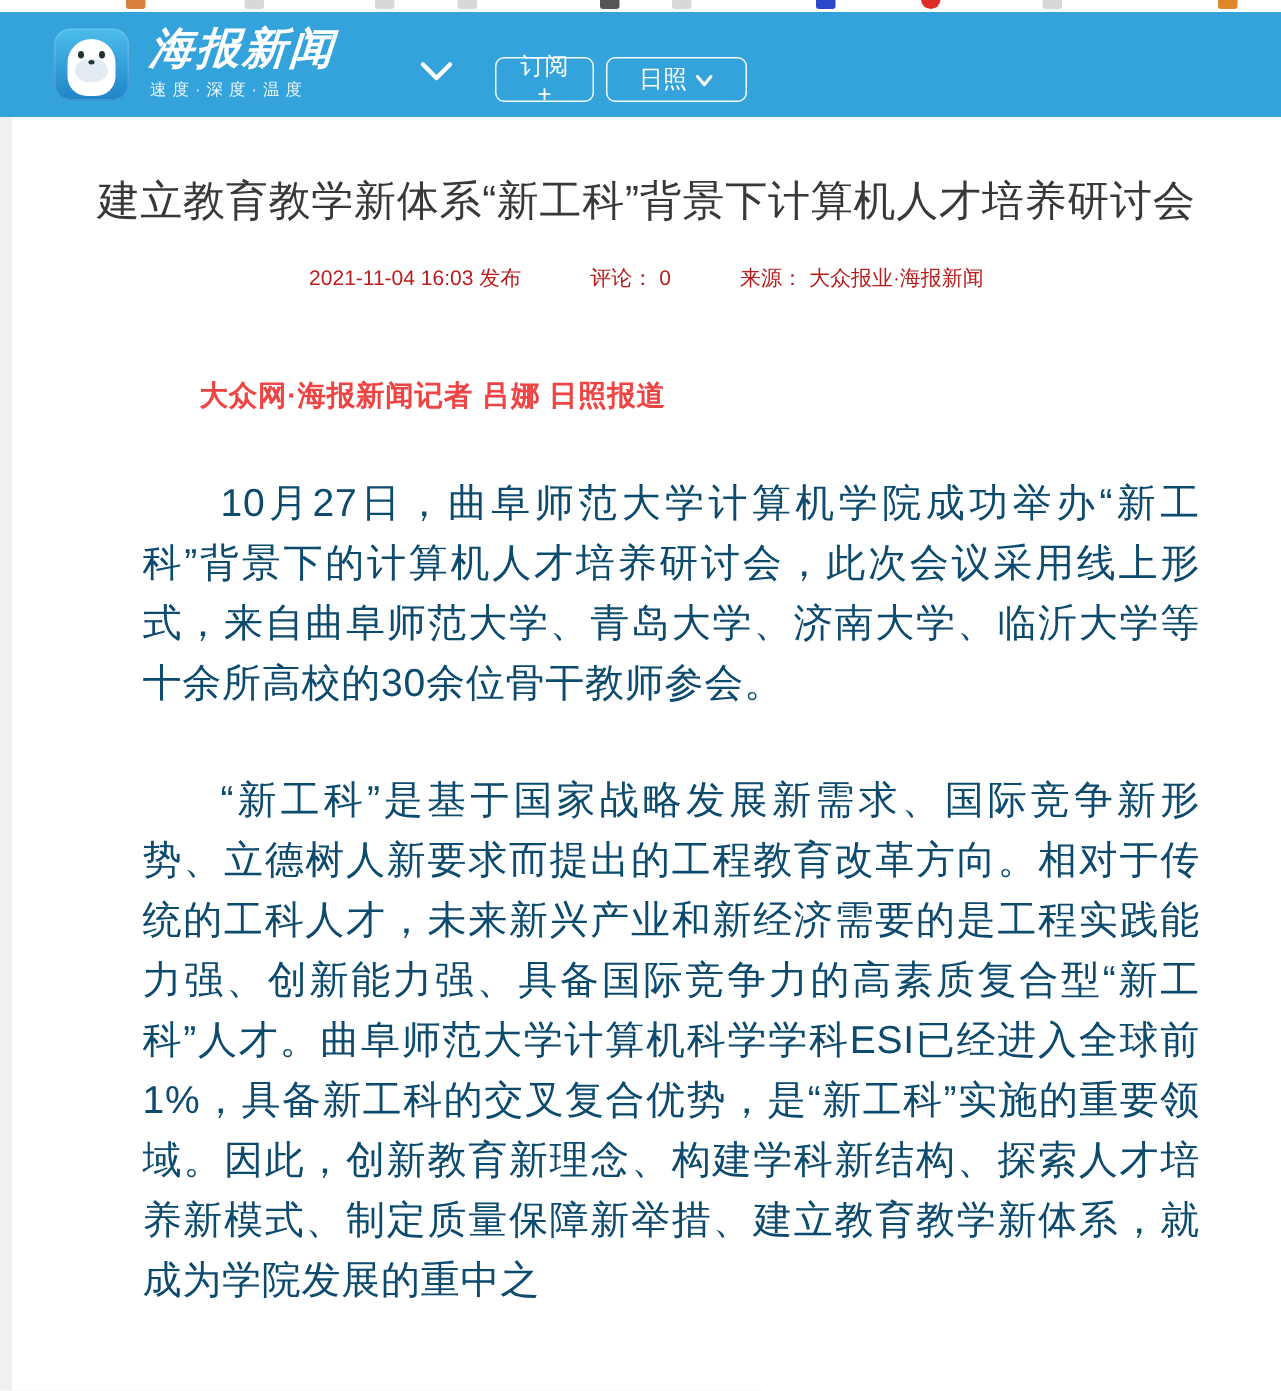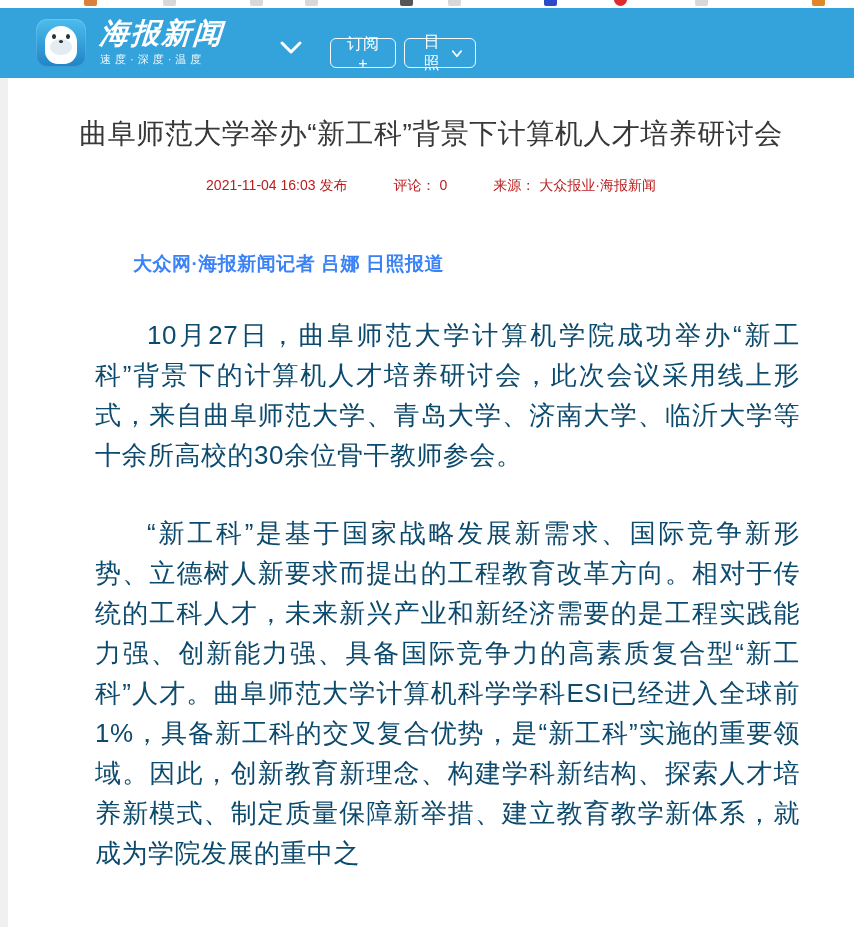--- a/index.html
+++ b/index.html
@@ -67,42 +67,42 @@
   }
   .hdr-btn {
     position:absolute; top:30px; height:30px;
     border:1px solid rgba(255,255,255,.95); border-radius:6px;
     background:transparent; color:#ffffff; font-size:16px;
     display:flex; align-items:center; justify-content:center; gap:5px;
     cursor:pointer; padding:0 12px;
     font-family:"Liberation Sans","DejaVu Sans",sans-serif;
   }
   .btn-subscribe { left:330px; width:66px; }
-  .btn-city { left:404px; width:72px; }
+  .btn-city { left:404px; width:94px; }
   .btn-city svg { margin-top:2px; }
 
   
   .content-card {
     margin-left:8px; width:846px; min-height:849px;
     background:#ffffff; padding-bottom:40px;
   }
   .article-title {
     padding-top:37px; text-align:center;
     font-size:28px; font-weight:400; color:#383838; letter-spacing:.5px;
   }
   .meta-row {
     margin-top:24px; display:flex; justify-content:center;
     align-items:baseline; gap:46px;
     font-size:14px; color:#b91c1c;
   }
   .meta-item { display:flex; gap:4px; }
 
   .article-body { padding:0 54px 0 87px; }
   .byline {
-    margin-top:56px; font-size:19px; font-weight:bold; color:#3b82f6;
+    margin-top:56px; font-size:19px; font-weight:bold; color:#ef4444;
     text-indent:2em; letter-spacing:.5px;
   }
   .article-body p.para {
     margin-top:38px; font-size:26px; line-height:40px; color:#0c4a6e;
     text-indent:2em; letter-spacing:.5px; text-align:justify;
   }
 </style>
 </head>
 <body>
 
@@ -148,21 +148,21 @@
   <button class="hdr-btn btn-city">
     <span>日照</span>
     <svg width="13" height="10" viewBox="0 0 13 10">
       <polyline points="2,2 6.5,7.5 11,2" fill="none" stroke="#ffffff" stroke-width="2" stroke-linecap="round" stroke-linejoin="round"></polyline>
     </svg>
   </button>
 </div>
 
 <div class="content-card">
 
-  <h1 class="article-title">曲阜师范大学举办“新工科”背景下计算机人才培养研讨会</h1>
+  <h1 class="article-title">建立教育教学新体系“新工科”背景下计算机人才培养研讨会</h1>
 
   <div class="meta-row">
     <span class="meta-item">2021-11-04 16:03 发布</span>
     <span class="meta-item">
       <span>评论：</span>
       <span>0</span>
     </span>
     <span class="meta-item">
       <span>来源：</span>
       <span>大众报业·海报新闻</span>

